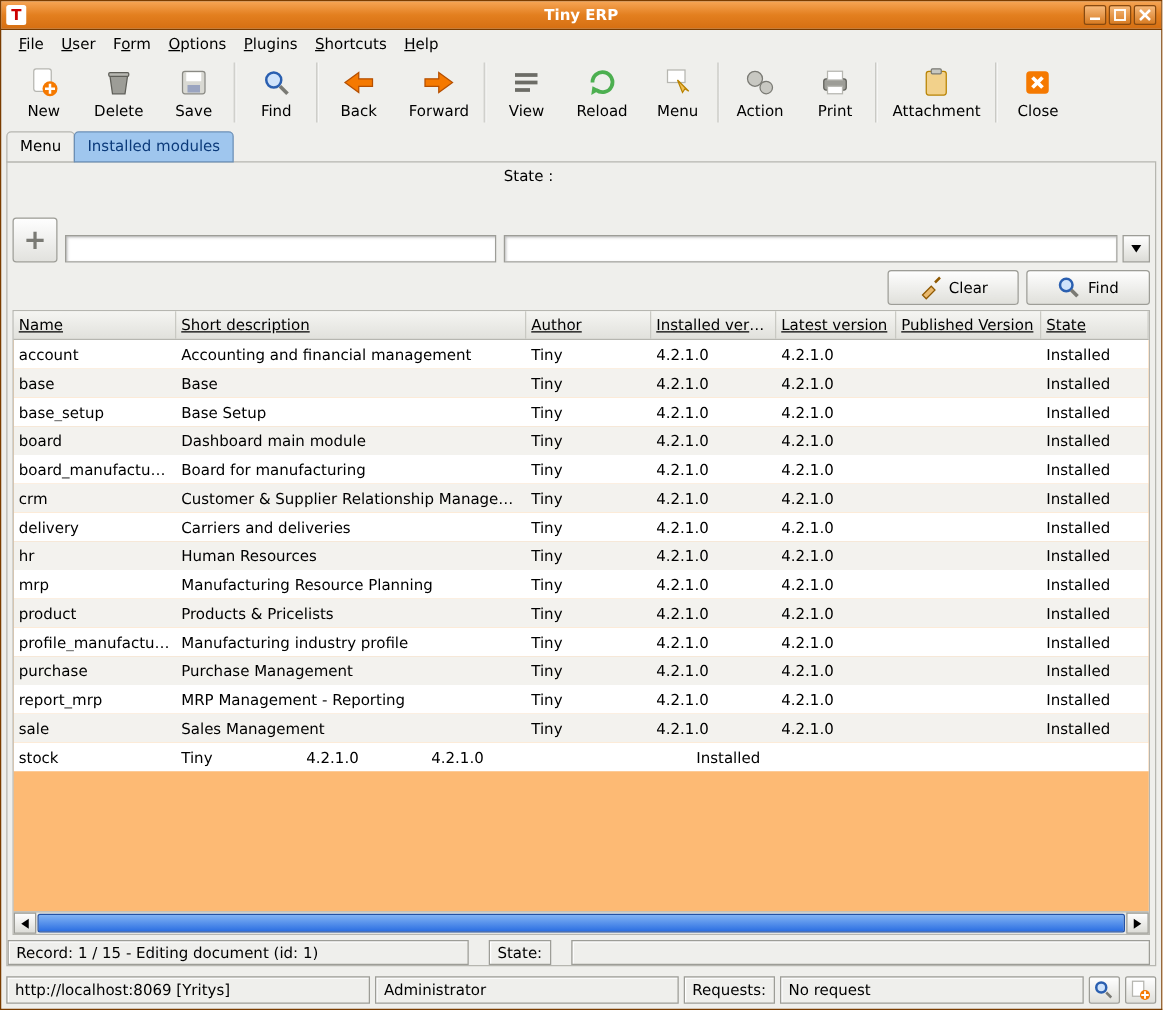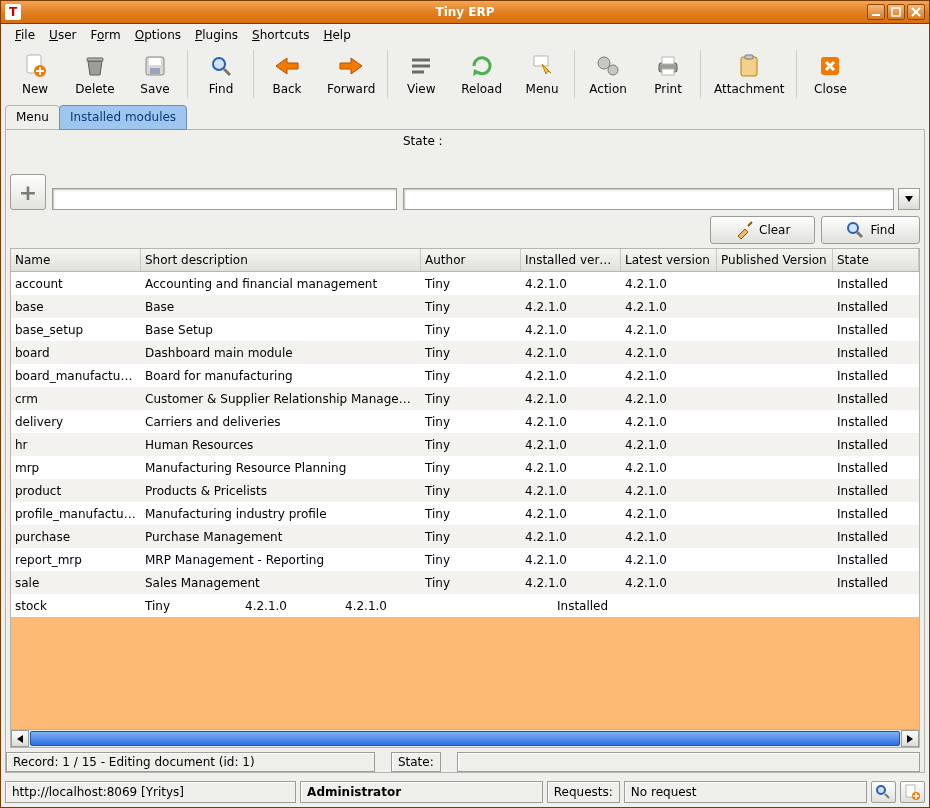--- a/index.html
+++ b/index.html
@@ -104,21 +104,21 @@
 
   .action-row { display:flex; justify-content:flex-end; gap:6px; padding:4px; }
   .btn {
     height:28px; padding:0 24px; border:1px solid #9d9d97; border-radius:3px;
     background:linear-gradient(#fefefe,#e0e0db); cursor:pointer;
     display:flex; align-items:center; gap:6px;
   }
 
   
   .grid-wrap { flex:1 1 auto; margin:0 4px; display:flex; flex-direction:column; min-height:0; border:1px solid #b6b6b0; }
-  .ghead { display:flex; background:linear-gradient(#f5f5f2,#e1e1dc); border-bottom:1px solid #b6b6b0; }
+  .ghead { display:flex; background:linear-gradient(#f5f5f2,#e1e1dc); border-bottom:1px solid #b6b6b0;text-decoration:underline; }
   .gh { padding:4px 4px; border-right:1px solid #c9c9c3; font-size:12px; color:#000; cursor:pointer; overflow:hidden; text-overflow:ellipsis; white-space:nowrap; }
   .gbody { flex:1 1 auto; overflow:hidden; background:#fdba74; }
   .gr { display:flex; height:23px; align-items:center; }
   .gr:nth-child(odd){ background:#fff; }
   .gr:nth-child(even){ background:#f3f2ee; }
   .gc { padding:0 4px; font-size:12px; overflow:hidden; text-overflow:ellipsis; white-space:nowrap; }
   .c0{width:130px} .c1{width:280px} .c2{width:100px}
   .c3{width:100px} .c4{width:96px} .c5{width:116px} .c6{flex:1 1 auto}
 
   
@@ -143,21 +143,21 @@
     border:1px solid #9d9d97; background:#efefec; padding:2px 6px;
     box-shadow:inset 1px 1px 0 #fff;
   }
   .status1 .rec   { flex:1 1 auto; }
   .status1 .stlab { flex:0 0 auto; }
   .status1 .stval { flex:1 1 350px; }
 
   .status2 { display:flex; margin:4px; gap:4px; align-items:stretch; }
   .status2 .box { height:22px; display:flex; align-items:center; }
   .status2 .b1 { flex:1 1 300px; }
-  .status2 .b2 { flex:1 1 250px;font-weight:bold; }
+  .status2 .b2 { flex:1 1 250px; }
   .status2 .b3 { flex:0 0 auto; }
   .status2 .b4 { flex:1 1 250px; }
   .status2 .iconbox {
     width:26px; height:22px; border:1px solid #9d9d97;
     background:linear-gradient(#fefefe,#e0e0db); display:flex; align-items:center; justify-content:center;
     cursor:pointer; border-radius:2px;
   }
 </style>
 </head>
 <body>

